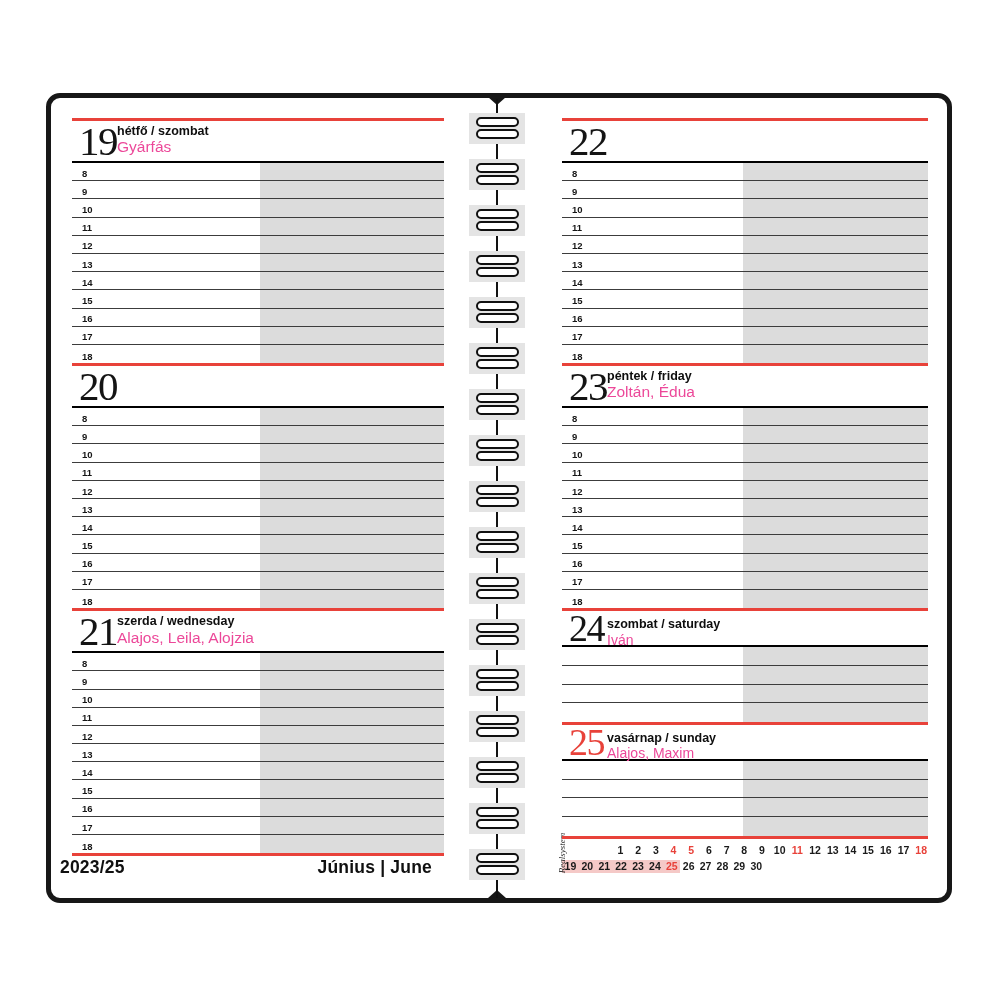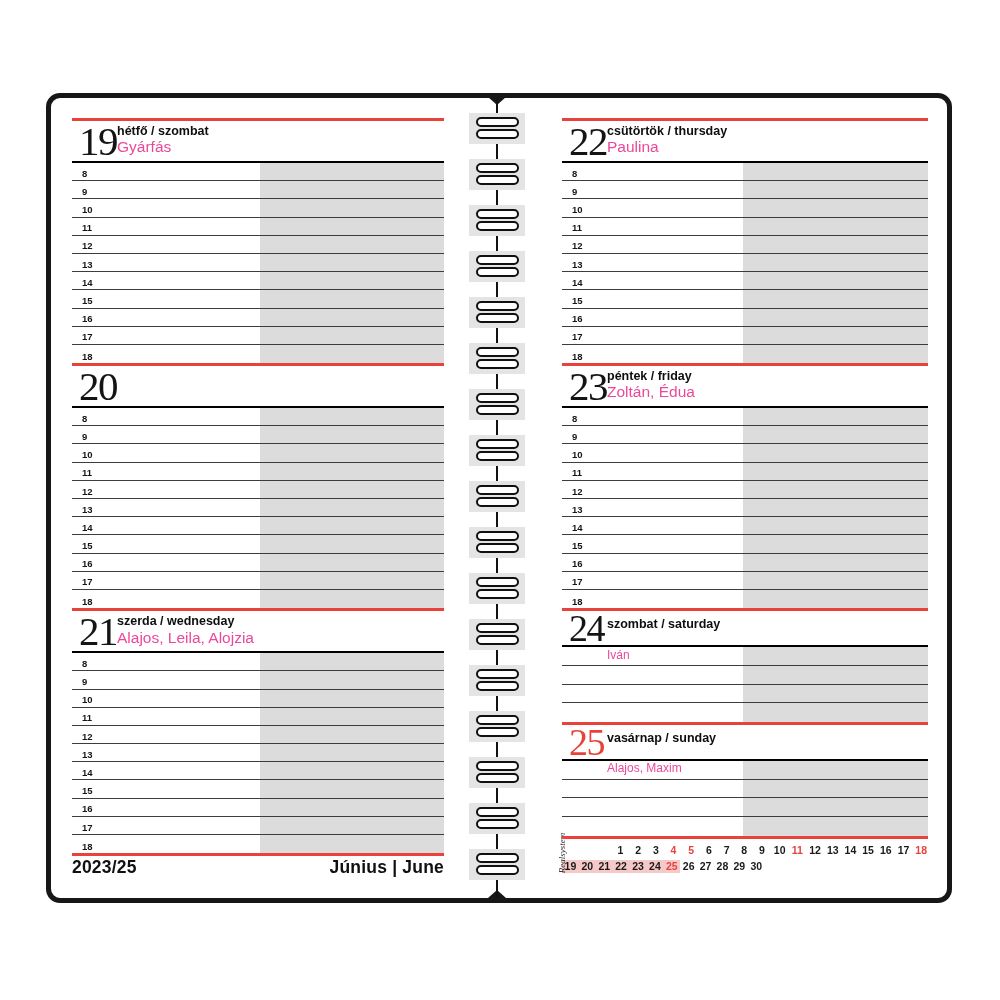--- a/index.html
+++ b/index.html
@@ -39,35 +39,35 @@
   .day-num {
     font-family:"Liberation Serif", serif; font-size:41px; line-height:40px;
     width:42px; padding-left:7px; letter-spacing:-1.5px; color:#141414; flex:none;
   }
   .day-head.weekend .day-num { font-size:38px; line-height:35px; }
   .red-num { color:var(--red,#e8423a); }
   .day-meta { padding-left:3px; padding-top:3px; overflow:hidden; white-space:nowrap; }
   .day-label { font-weight:bold; font-size:12.5px; line-height:1.15; color:#0e0e0e; }
   .day-names { font-size:15.5px; line-height:1.2; color:#ec4899; }
   .day-head.weekend .day-meta { padding-top:6px; }
-  .day-head.weekend .day-names { font-size:12px;margin-top:16px; }
+  .day-head.weekend .day-names { font-size:14px; }
 
   .rows { position:relative; }
   .shade { position:absolute; top:0; bottom:0; right:0; background:var(--shade,#dcdcdc); z-index:0; }
   .page-left  .shade { left:50.5%; }
   .page-right .shade { left:49.5%; }
   .row { position:relative; z-index:1; border-bottom:1.5px solid #3c3c3c; display:flex; align-items:flex-end; }
   .rows.weekday .row { height:18.2px; }
   .rows.weekend .row { height:18.7px; }
   .rows .row:last-child { border-bottom:none; }
   .hour { font-size:9.5px; font-weight:bold; line-height:1; margin:0 0 2px 10px; color:#151515; }
 
   
   .footer-left {
-    position:absolute; left:72px; top:857px; width:372px;
+    position:absolute; left:60px; top:857px; width:372px;
     display:flex; justify-content:space-between; align-items:baseline;
     font-weight:bold; font-size:17.5px; letter-spacing:0.2px; color:#101010;
   }
 
   
   .minical { position:absolute; left:562px; top:843px; width:368px; font-weight:600; }
   .mc-row { display:flex; height:15px; align-items:center; }
   .mc-row1 { justify-content:flex-end; }
   .mc-cell { text-align:center; font-size:10.5px; color:#1a1a1a; line-height:13px; }
   .mc-row1 .mc-cell { width:17.7px; }
@@ -299,24 +299,20 @@
           </div>
         </div>
       </section>
       <div class="redline"></div>
     </div>
   <div class="page page-right" id="right-page">
       <section class="day">
         <div class="redline"></div>
         <header class="day-head">
           <span class="day-num">22</span>
-          <div class="day-meta">
-            <div class="day-label">csütörtök / thursday</div>
-            <div class="day-names">Paulina</div>
-          </div>
         </header>
         <div class="rows weekday">
           <div class="shade"></div>
           <div class="row">
             <span class="hour">8</span>
           </div>
           <div class="row">
             <span class="hour">9</span>
           </div>
           <div class="row">

